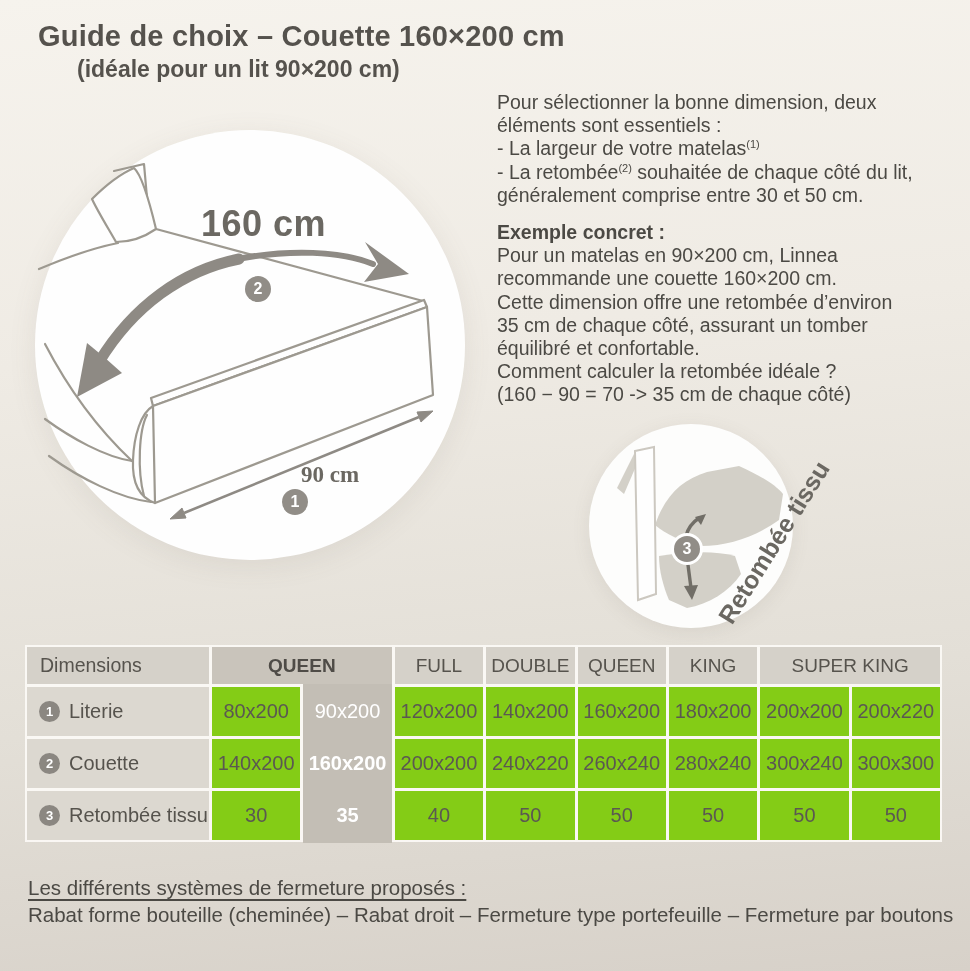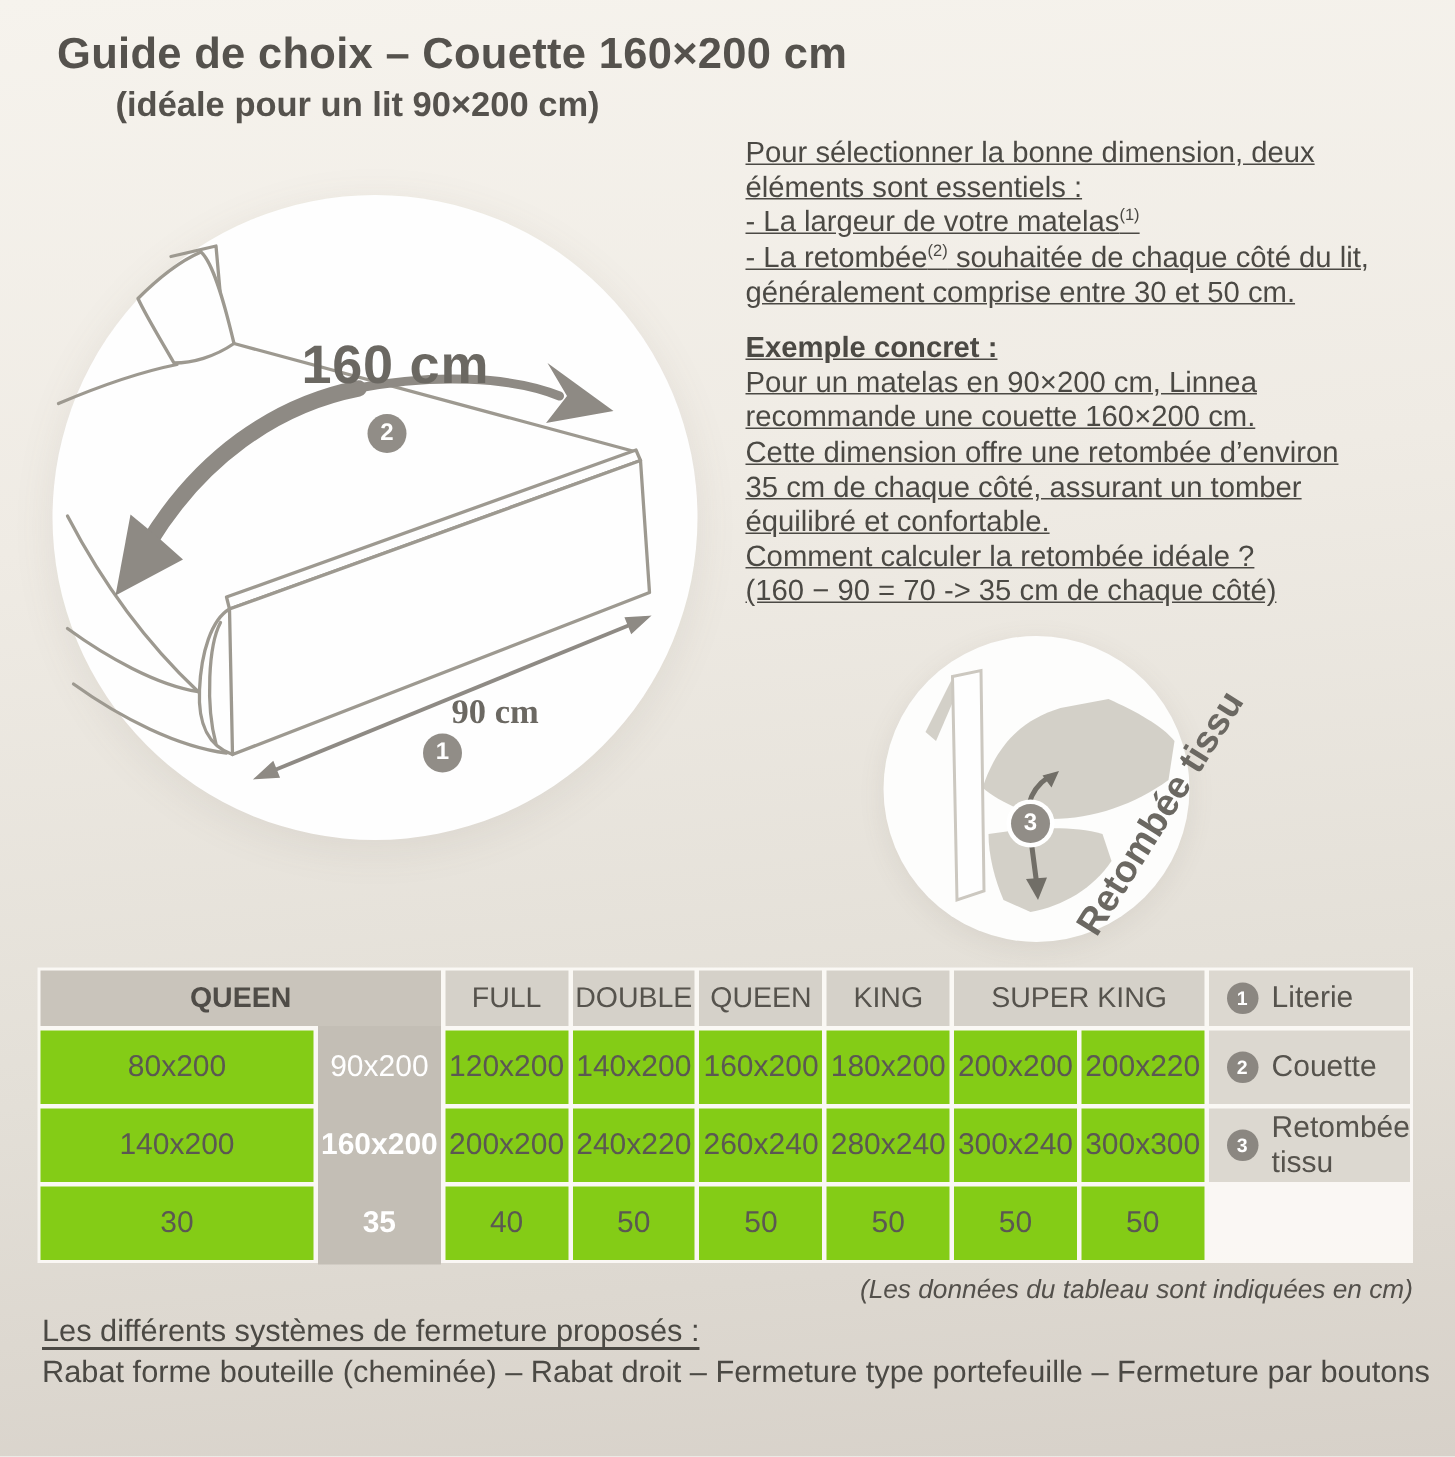--- a/index.html
+++ b/index.html
@@ -5,29 +5,29 @@
   html,body{margin:0;padding:0;}
   body{width:970px;height:971px;font-family:"Liberation Sans","DejaVu Sans",sans-serif;}
   .canvas{
     position:relative;width:970px;height:971px;overflow:hidden;
     background:linear-gradient(175deg,#f6f3ed 0%,#efebe4 35%,#e3dfd7 70%,#d7d1c9 100%);
   }
   
   .title{position:absolute;left:38px;top:20px;font-size:29px;font-weight:bold;color:#55524d;letter-spacing:.2px;}
   .subtitle{position:absolute;left:38px;top:56px;font-size:23px;font-weight:bold;color:#55524d;margin-left:39px;}
   
-  .textcol{position:absolute;left:497px;width:470px;font-size:19.5px;line-height:23.2px;color:#4b4944;text-decoration:underline;}
+  .textcol{position:absolute;left:497px;width:470px;font-size:19.5px;line-height:23.2px;color:#4b4944;}
   .textcol .bold{font-weight:bold;}
   sup{font-size:11px;line-height:0;}
   
   .bigcircle{position:absolute;left:35px;top:130px;width:430px;height:430px;border-radius:50%;
     background:#fefefe;box-shadow:0 6px 28px rgba(110,100,85,.10);}
   .bigcircle svg{position:absolute;left:0;top:0;}
   .dim-label{position:absolute;font-weight:bold;color:#6b6862;white-space:nowrap;}
-  .lbl-160{left:201px;top:203px;font-size:36px;letter-spacing:.5px;margin-top:19px;}
+  .lbl-160{left:201px;top:203px;font-size:36px;letter-spacing:.5px;}
   .lbl-90{left:301px;top:462px;font-size:23px;font-family:Liberation Serif, serif;}
   .badge{position:absolute;width:26px;height:26px;border-radius:50%;background:#918d87;color:#fff;
     font-size:16px;font-weight:bold;display:flex;align-items:center;justify-content:center;}
   .badge.b2{left:245px;top:276px;}
   .badge.b1{left:282px;top:489px;}
   .badge.b3{left:674px;top:536px;box-shadow:0 0 0 3px #fff;}
   
   .smallcircle{position:absolute;left:589px;top:424px;width:204px;height:204px;border-radius:50%;
     background:#fdfdfc;box-shadow:0 4px 18px rgba(110,100,85,.10);}
   .retombee-label{position:absolute;left:737px;top:600px;font-size:25px;font-weight:bold;color:#6b6862;
@@ -142,20 +142,21 @@
         <path d="M 99,141 L 102,164" stroke-width="3.4" fill="none"></path>
         <polygon points="103,176 95,162 109,161" stroke="none"></polygon>
       </g>
     </svg>
   </div>
   <div class="badge b3">3</div>
   <div class="retombee-label">Retombée tissu</div>
 
   <div class="sizetable">
 
+    <div class="th th-corner">Dimensions</div>
     <div class="th th-span2 th-single">QUEEN</div>
     <div class="th">FULL</div>
     <div class="th">DOUBLE</div>
     <div class="th">QUEEN</div>
     <div class="th">KING</div>
     <div class="th th-span2">SUPER KING</div>
 
     <div class="label-cell">
       <span class="tbadge">1</span>
       <span>Literie</span>
@@ -189,17 +190,16 @@
     <div class="cell">30</div>
     <div class="cell hl hlb">35</div>
     <div class="cell">40</div>
     <div class="cell">50</div>
     <div class="cell">50</div>
     <div class="cell">50</div>
     <div class="cell">50</div>
     <div class="cell">50</div>
   </div>
 
-  <div class="table-note">(Les données du tableau sont indiquées en cm)</div>
   <div class="closure-heading">Les différents systèmes de fermeture proposés :</div>
   <div class="closure-line">Rabat forme bouteille (cheminée) – Rabat droit – Fermeture type portefeuille – Fermeture par boutons</div>
 
 </div>
 
 </body></html>

